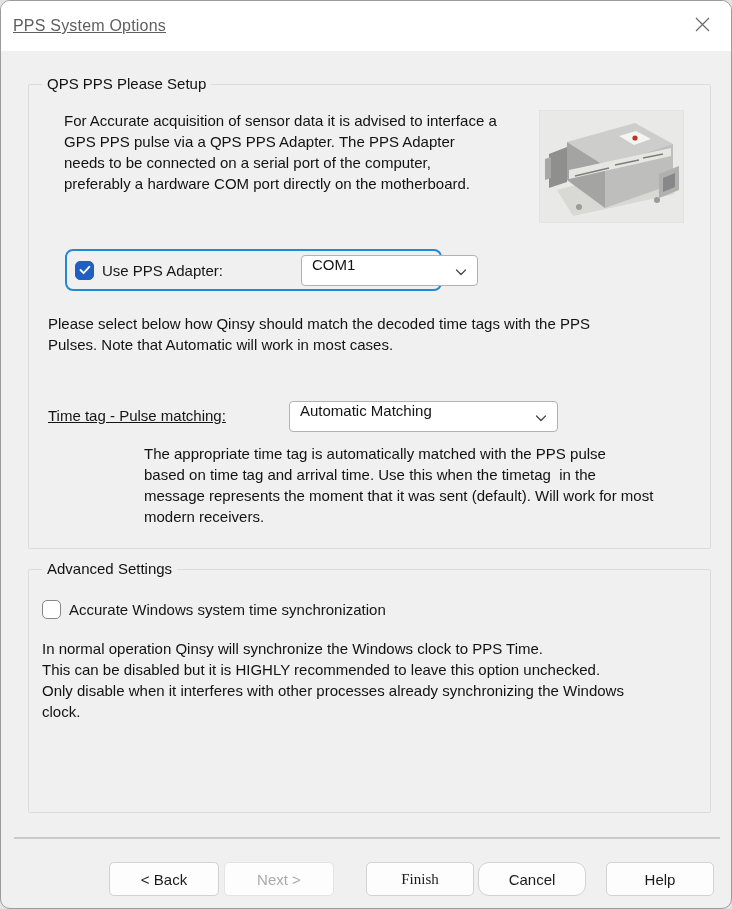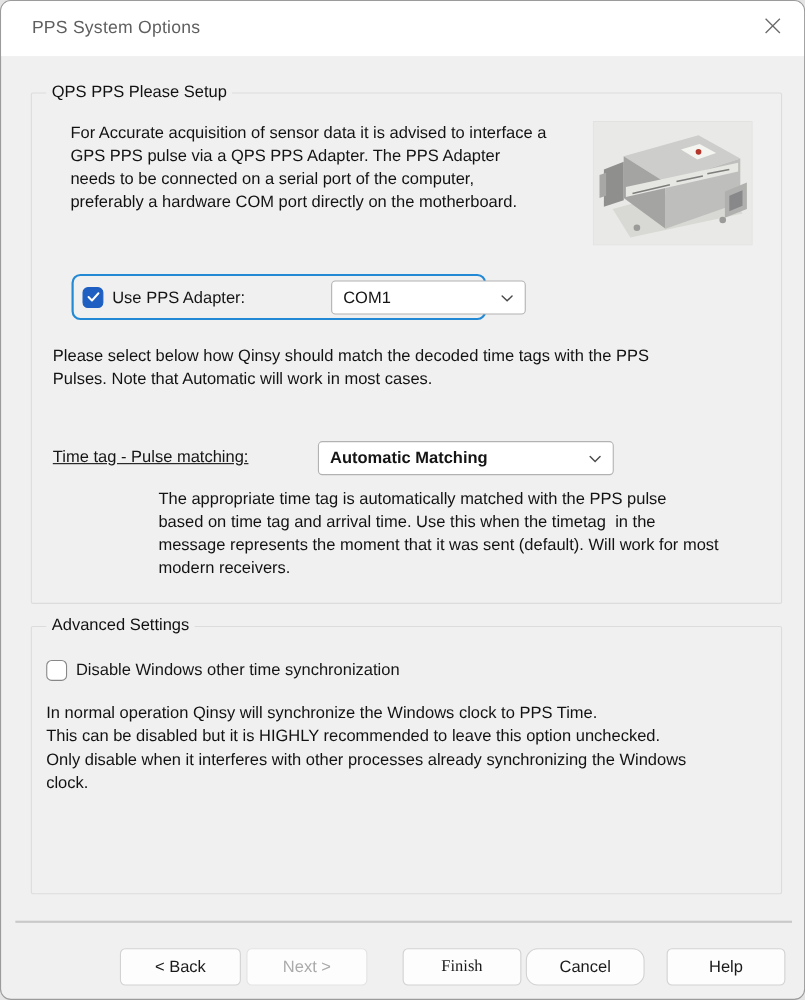--- a/index.html
+++ b/index.html
@@ -6,21 +6,21 @@
   html,body { width:732px; height:909px; background:#e4e4e4; font-family:"Liberation Sans", sans-serif; }
   .dialog {
     position:relative; width:732px; height:909px;
     background:#f0f0f0; border:1px solid #9b9b9b; border-radius:10px;
     overflow:hidden; color:#151515;
   }
   .titlebar {
     position:absolute; left:0; top:0; width:100%; height:50px;
     background:#ffffff; display:flex; align-items:center;
   }
-  .titlebar .title { margin-left:28px; font-size:16px; color:#5f5f5f; letter-spacing:.2px; }
+  .titlebar .title { margin-left:12px; font-size:16px; color:#5f5f5f; letter-spacing:.2px;text-decoration:underline; }
   .close-btn {
     position:absolute; right:8px; top:4px; width:42px; height:42px;
     display:flex; align-items:center; justify-content:center; cursor:default;
   }
   .groupbox {
     position:absolute; border:1px solid #dcdcdc; border-radius:2px;
   }
   .group-label {
     position:absolute; top:-10px; left:13px; background:#f0f0f0;
     padding:0 5px; font-size:15px; color:#111; white-space:nowrap;
@@ -35,21 +35,21 @@
     width:19px; height:19px; border-radius:5px; background:#fff;
     border:1px solid #878787; display:flex; align-items:center; justify-content:center;
     flex:none;
   }
   .checkbox.checked { background:#1e5fc1; border-color:#1e5fc1; }
   .checkbox svg { display:none; }
   .checkbox.checked svg { display:block; }
   .cb-label { font-size:15px; margin-left:8px; white-space:nowrap; }
   .combo {
     position:absolute; background:#ffffff; border:1px solid #b2b2b2; border-radius:4px;
-    display:flex; align-items:center; font-size:15px; padding-left:10px; color:#141414;
+    display:flex; align-items:flex-start; font-size:15px; padding-left:10px; color:#141414;
   }
   .combo .chev { position:absolute; right:10px; top:50%; transform:translateY(-50%); }
   .field-label { position:absolute; font-size:15px; white-space:nowrap; }
   .separator { position:absolute; left:13px; width:706px; height:2px; background:#c9c9c9; }
   .btn {
     position:absolute; top:861px; height:34px; background:#fdfdfd;
     border:1px solid #d2d2d2; border-radius:5px; font-size:15px; color:#1a1a1a;
     font-family:"Liberation Sans", sans-serif; display:flex; align-items:center; justify-content:center;
     cursor:default;
   }
@@ -116,21 +116,21 @@
             <path d="M1.5 1.5 L6 6 L10.5 1.5" stroke="#4a4a4a" stroke-width="1.3" fill="none" stroke-linecap="round"></path>
           </svg>
         </span>
       </div>
     </div>
 
     <div class="para" style="left:19px; top:228px; width:660px;">Please select below how Qinsy should match the decoded time tags with the PPS
 Pulses. Note that Automatic will work in most cases.</div>
 
     <span class="field-label" style="left:19px; top:322px;text-decoration:underline;">Time tag - Pulse matching:</span>
-    <div class="combo" style="left:260px; top:316px; width:269px; height:31px;font-weight:bold;">
+    <div class="combo" style="left:260px; top:316px; width:269px; height:31px;">
       <span>Automatic Matching</span>
       <span class="chev">
         <svg width="12" height="8" viewBox="0 0 12 8">
           <path d="M1.5 1.5 L6 6 L10.5 1.5" stroke="#4a4a4a" stroke-width="1.3" fill="none" stroke-linecap="round"></path>
         </svg>
       </span>
     </div>
 
     <div class="para" style="left:115px; top:358px; width:555px;">The appropriate time tag is automatically matched with the PPS pulse
 based on time tag and arrival time. Use this when the timetag  in the
@@ -140,21 +140,21 @@
 
   <div class="groupbox" style="left:27px; top:568px; width:683px; height:244px;">
     <span class="group-label">Advanced Settings</span>
 
     <div style="position:absolute; left:13px; top:30px; display:flex; align-items:center;">
       <div class="checkbox">
         <span>
           
         </span>
       </div>
-      <span class="cb-label">Disable Windows other time synchronization</span>
+      <span class="cb-label">Accurate Windows system time synchronization</span>
     </div>
 
     <div class="para" style="left:13px; top:68px; width:665px;">In normal operation Qinsy will synchronize the Windows clock to PPS Time.
 This can be disabled but it is HIGHLY recommended to leave this option unchecked.
 Only disable when it interferes with other processes already synchronizing the Windows
 clock.</div>
   </div>
 
   <div class="separator" style="top:836px;"></div>
 

